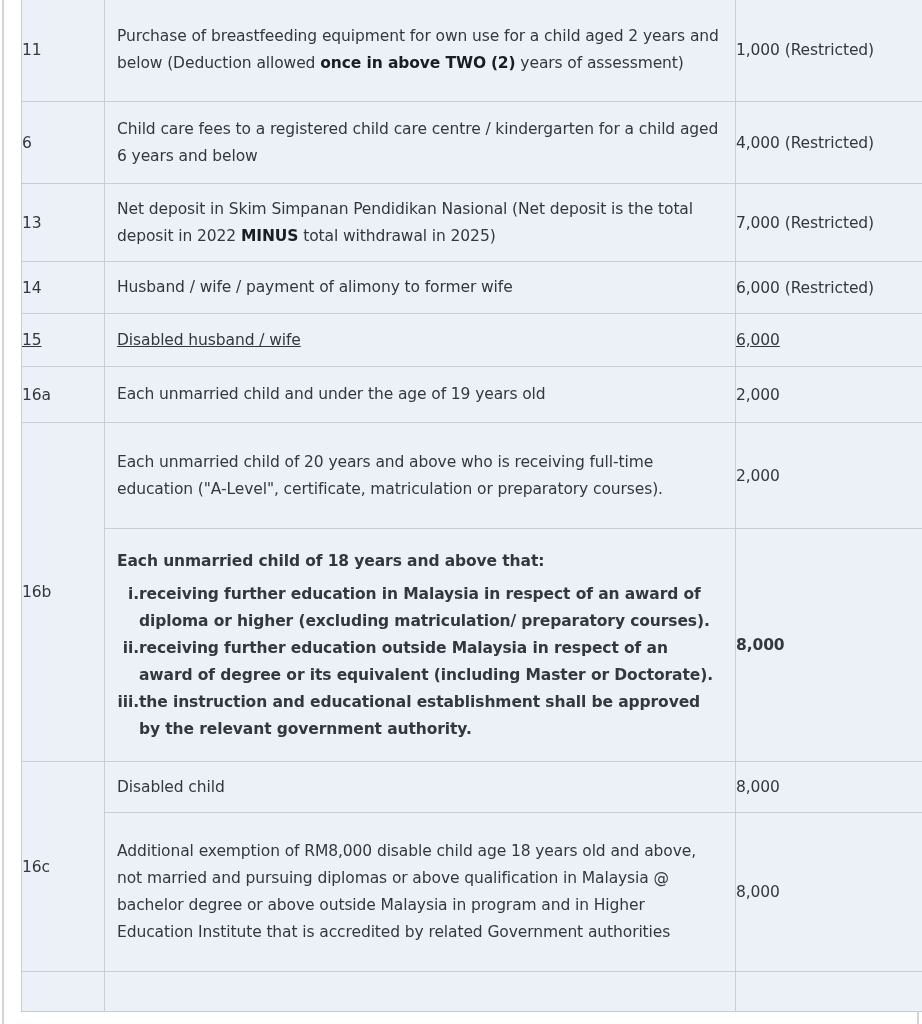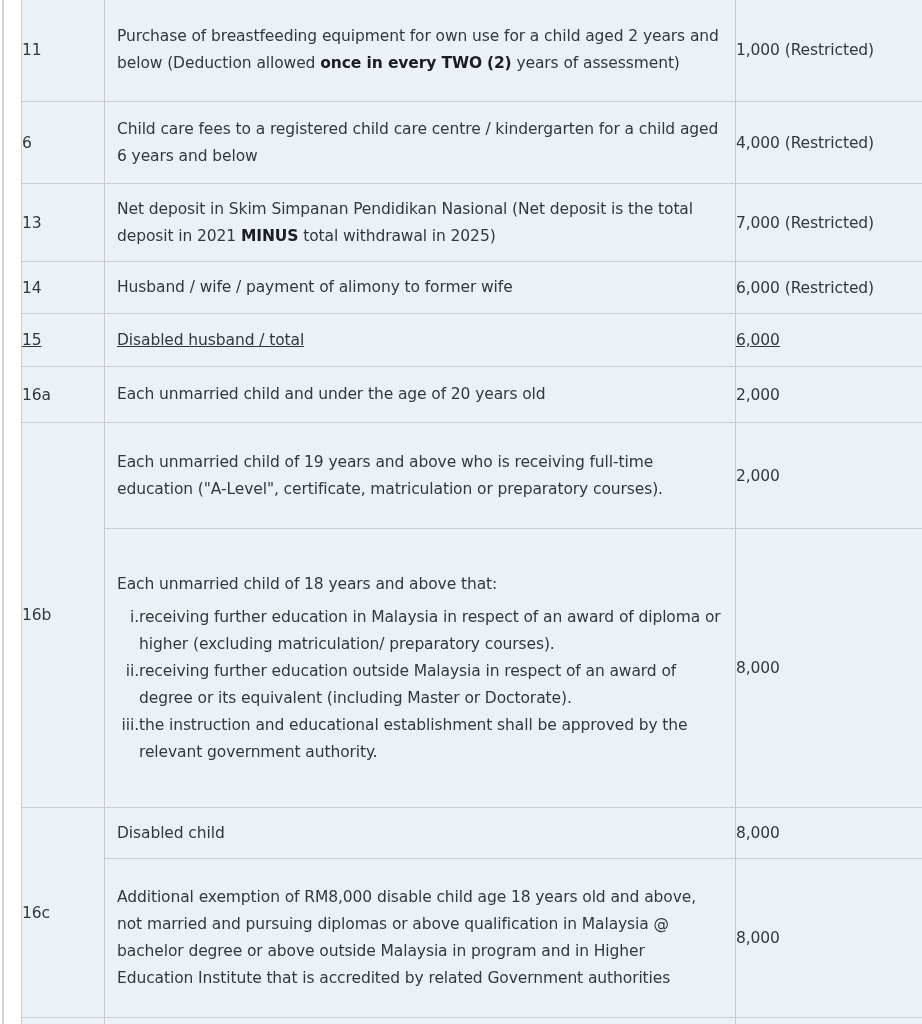--- a/index.html
+++ b/index.html
@@ -76,61 +76,61 @@
 <body>
 
 <div class="page-rule-left"></div>
 <div class="page-rule-right"></div>
 
 <table class="relief">
 
   <tbody>
       <tr style="height:103px;">
     <td class="col-no">11</td>
-    <td class="col-desc"><span>Purchase of breastfeeding equipment for own use for a child aged 2 years and below (Deduction allowed </span><b>once in every TWO</b><span> </span><b>(2)</b><span> years of assessment)</span></td>
+    <td class="col-desc"><span>Purchase of breastfeeding equipment for own use for a child aged 2 years and below (Deduction allowed </span><b>once in above TWO</b><span> </span><b>(2)</b><span> years of assessment)</span></td>
     <td class="col-amt">1,000 (Restricted)</td>
   </tr>
 
   <tr style="height:82px;">
     <td class="col-no">6</td>
     <td class="col-desc">Child care fees to a registered child care centre / kindergarten for a child aged 6 years and below</td>
     <td class="col-amt">4,000 (Restricted)</td>
   </tr>
 
   <tr style="height:78px;">
     <td class="col-no">13</td>
-    <td class="col-desc"><span>Net deposit in Skim Simpanan Pendidikan Nasional (Net deposit is the total deposit in 2021 </span><b>MINUS</b><span> total withdrawal in 2025)</span></td>
+    <td class="col-desc"><span>Net deposit in Skim Simpanan Pendidikan Nasional (Net deposit is the total deposit in 2022 </span><b>MINUS</b><span> total withdrawal in 2025)</span></td>
     <td class="col-amt">7,000 (Restricted)</td>
   </tr>
 
   <tr style="height:52px;">
     <td class="col-no">14</td>
     <td class="col-desc">Husband / wife / payment of alimony to former wife</td>
     <td class="col-amt">6,000 (Restricted)</td>
   </tr>
 
   <tr style="height:53px;text-decoration:underline;">
     <td class="col-no">15</td>
-    <td class="col-desc">Disabled husband / total</td>
+    <td class="col-desc">Disabled husband / wife</td>
     <td class="col-amt">6,000</td>
   </tr>
 
   <tr style="height:56px;">
     <td class="col-no">16a</td>
-    <td class="col-desc">Each unmarried child and under the age of 20 years old</td>
+    <td class="col-desc">Each unmarried child and under the age of 19 years old</td>
     <td class="col-amt">2,000</td>
   </tr>
 
   <tr style="height:106px;">
     <td class="col-no" rowspan="2">16b</td>
-    <td class="col-desc">Each unmarried child of 19 years and above who is receiving full-time education ("A-Level", certificate, matriculation or preparatory courses).</td>
+    <td class="col-desc">Each unmarried child of 20 years and above who is receiving full-time education ("A-Level", certificate, matriculation or preparatory courses).</td>
     <td class="col-amt">2,000</td>
   </tr>
 
-  <tr style="height:279px;">
+  <tr style="height:233px;font-weight:bold;">
     <td class="col-desc">
       <span class="lead">Each unmarried child of 18 years and above that:</span>
       <ol class="roman">
         <li><span class="marker">i.</span> <span>receiving further education in Malaysia in respect of an award of diploma or higher (excluding matriculation/ preparatory courses).</span></li>
         <li><span class="marker">ii.</span> <span>receiving further education outside Malaysia in respect of an award of degree or its equivalent (including Master or Doctorate).</span></li>
         <li><span class="marker">iii.</span> <span>the instruction and educational establishment shall be approved by the relevant government authority.</span></li>
       </ol>
     </td>
     <td class="col-amt">8,000</td>
   </tr>

